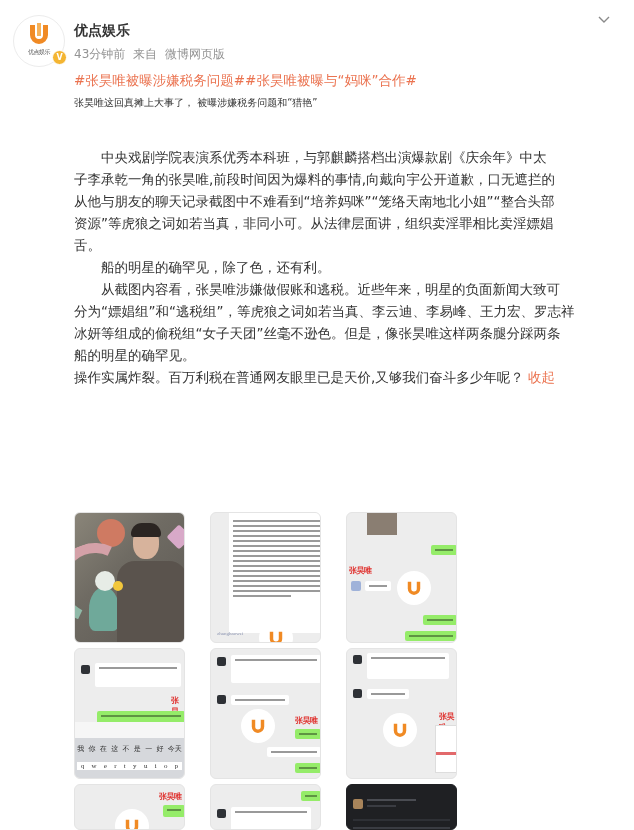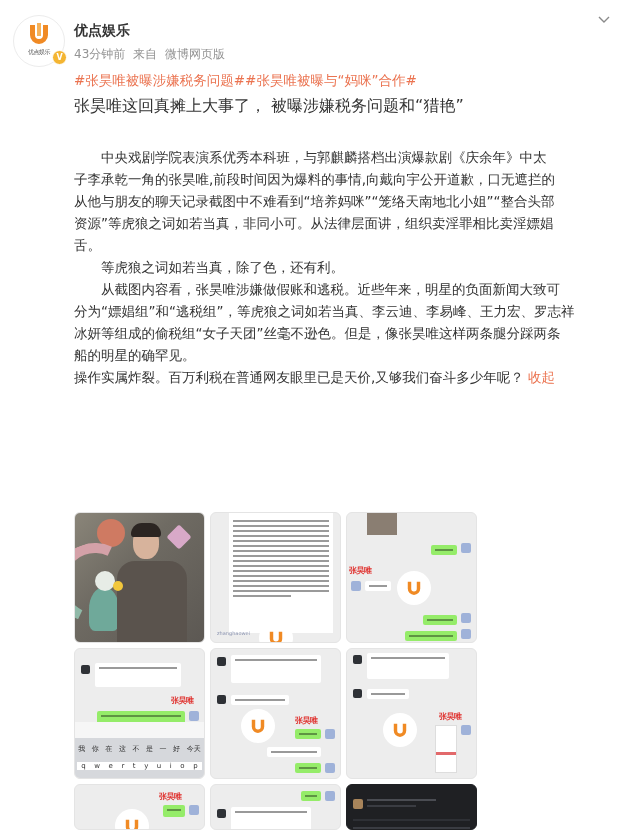--- a/index.html
+++ b/index.html
@@ -18,30 +18,30 @@
     background: #f4b532; border: 1.5px solid #fff; color: #fff; font-size: 8px;
     display: flex; align-items: center; justify-content: center; font-weight: bold;
   }
 
   .username { position: absolute; left: 74px; top: 22px; font-size: 14px; font-weight: bold; color: #333; }
   .meta { position: absolute; left: 74px; top: 46px; font-size: 12px; color: #939393; }
   .meta span { margin-right: 4px; }
   .chevron { position: absolute; left: 597px; top: 12px; width: 14px; height: 14px; }
 
   .topics { position: absolute; left: 74px; top: 72px; font-size: 13.5px; color: #eb7350; white-space: nowrap; }
-  .headline { position: absolute; left: 74px; top: 96px; font-size: 16px; color: #333; white-space: nowrap; }
+  .headline { position: absolute; left: 74px; top: 96px; font-size: 10px; color: #333; white-space: nowrap; }
 
   .article { position: absolute; left: 74px; top: 146px; width: 540px; font-size: 13.5px; color: #333; line-height: 22px; }
   .article .line { white-space: nowrap; height: 22px; }
   .collapse { color: #eb7350; cursor: pointer; }
 
   .grid { position: absolute; left: 74px; top: 512px; width: 400px; }
   .tile {
-    position: absolute; width: 131px; height: 131px; border-radius: 6px; overflow: hidden;
-    background: #ededed; border: 1px solid #e4e4e4;
+    position: absolute; width: 111px; height: 131px; border-radius: 6px; overflow: hidden;
+    background: #ededed; border: 1px solid #e4e4e4; font-family: Liberation Serif, serif;
   }
   .tile.t-photo { background: linear-gradient(135deg,#8a8579 0%,#6f6b63 40%,#5c5853 100%); }
   .tile.t-dark { background: #1f2023; border-color: #1f2023; }
 
   .photo-sun { position:absolute; left:22px; top:6px; width:28px; height:28px; border-radius:50%; background:#cf7a62; }
   .photo-rainbow { position:absolute; left:-20px; top:30px; width:80px; height:80px; border-radius:50%;
     border: 10px solid transparent; border-top-color:#d4a1a8; border-left-color:#90b9a8; transform: rotate(-20deg); }
   .photo-star { position:absolute; left:95px; top:15px; width:18px; height:18px; background:#d8a9c8; transform: rotate(45deg); border-radius:3px; }
   .photo-person-head { position:absolute; left:58px; top:14px; width:26px; height:32px; border-radius:45%; background:#d7b39c; }
   .photo-person-hair { position:absolute; left:56px; top:10px; width:30px; height:14px; border-radius:14px 14px 4px 4px; background:#2b2522; }
@@ -96,21 +96,21 @@
 
 <div class="topics">#张昊唯被曝涉嫌税务问题##张昊唯被曝与“妈咪”合作#</div>
 <div class="headline">张昊唯这回真摊上大事了， 被曝涉嫌税务问题和“猎艳”</div>
 
 <div class="article">
   <div class="line">　　中央戏剧学院表演系优秀本科班，与郭麒麟搭档出演爆款剧《庆余年》中太</div>
   <div class="line">子李承乾一角的张昊唯,前段时间因为爆料的事情,向戴向宇公开道歉，口无遮拦的</div>
   <div class="line"> 从他与朋友的聊天记录截图中不难看到“培养妈咪”“笼络天南地北小姐”“整合头部</div>
   <div class="line">资源”等虎狼之词如若当真，非同小可。从法律层面讲，组织卖淫罪相比卖淫嫖娼</div>
   <div class="line">舌。</div>
-  <div class="line">　　等虎狼之词如若当真，除了色，还有利。</div>
+  <div class="line">　　船的明星的确罕见，除了色，还有利。</div>
   <div class="line">　　从截图内容看，张昊唯涉嫌做假账和逃税。近些年来，明星的负面新闻大致可</div>
   <div class="line">分为“嫖娼组”和“逃税组”，等虎狼之词如若当真、李云迪、李易峰、王力宏、罗志祥</div>
   <div class="line">冰妍等组成的偷税组“女子天团”丝毫不逊色。但是，像张昊唯这样两条腿分踩两条</div>
   <div class="line">船的明星的确罕见。</div>
   <div class="line">
     <span>操作实属炸裂。百万利税在普通网友眼里已是天价,又够我们奋斗多少年呢？ </span><span class="collapse">收起</span>
   </div>
 </div>
 
 <div class="grid">

